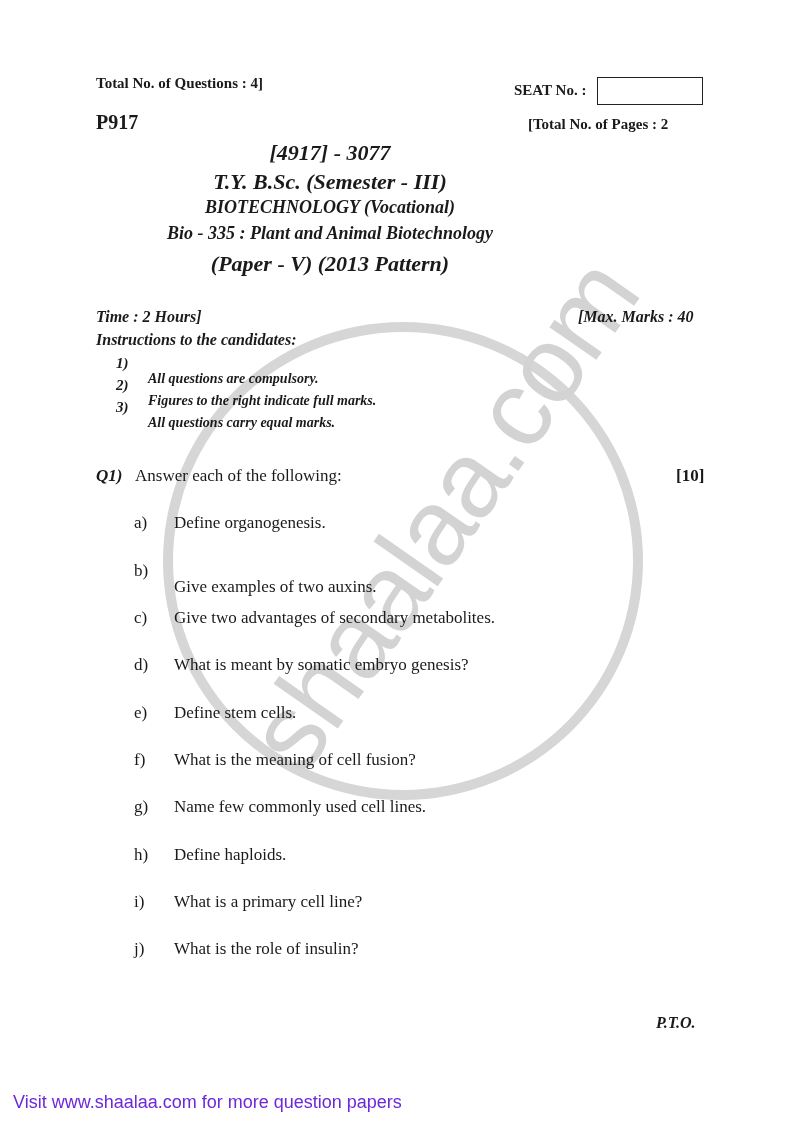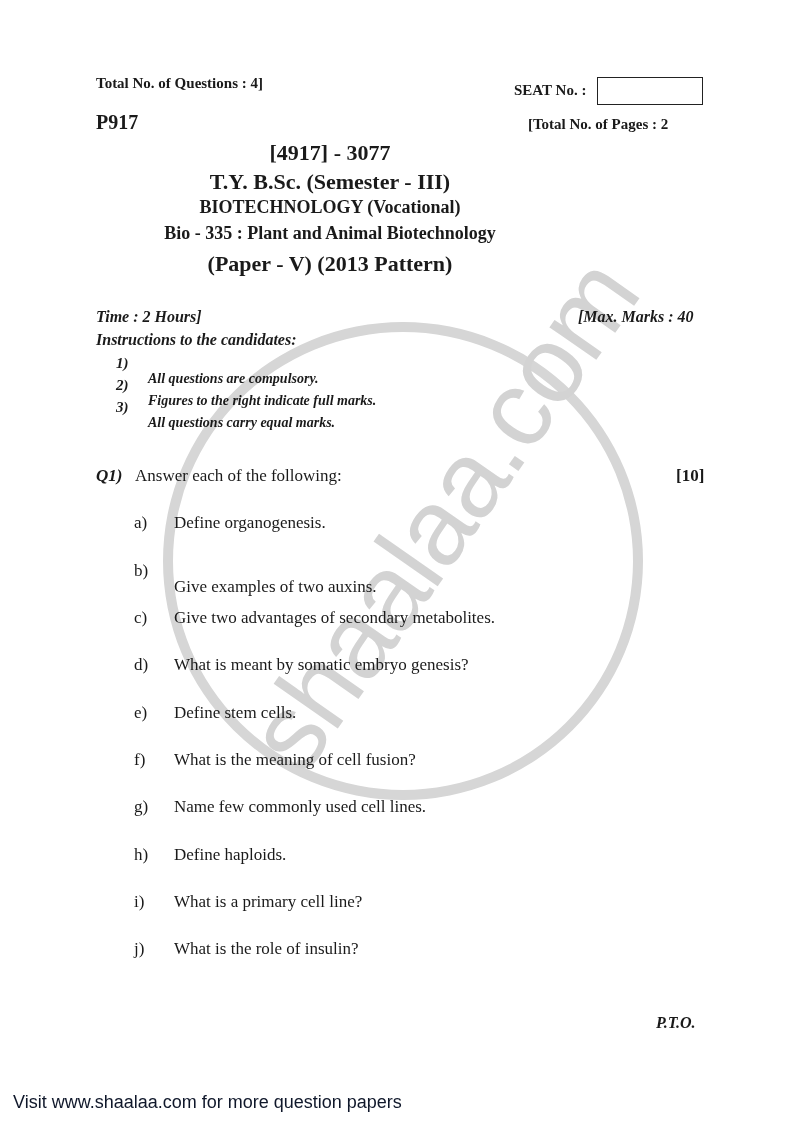--- a/index.html
+++ b/index.html
@@ -27,38 +27,38 @@
   }
   .content { position: relative; z-index: 1; }
 
   .hdr-small { font-size: 15px; font-weight: bold; text-align: center; }
   .seat-box {
     position: absolute; left: 597px; top: 77px; width: 106px; height: 28px;
     border: 1.5px solid #222; box-sizing: border-box;
   }
   .code { font-size: 20px; font-weight: bold; }
 
-  .title-block { position: absolute; left: 0; width: 660px; text-align: center; font-weight: bold; }
+  .title-block { position: absolute; left: 0; width: 660px; text-align: center; font-weight: bold; font-style: italic; }
   .t1 { top: 140px; font-size: 22px; }
   .t2 { top: 169px; font-size: 22px; }
   .t3 { top: 197px; font-size: 18px; }
   .t4 { top: 223px; font-size: 18px; }
   .t5 { top: 251px; font-size: 22px; }
 
   .meta { font-size: 16px; font-weight: bold; font-style: italic; }
   .instr-num { position: absolute; left: 116px; font-size: 15px; font-weight: bold; font-style: italic; }
   .instr-txt { position: absolute; left: 148px; font-size: 14px; font-weight: bold; font-style: italic; margin-top: 16px; }
 
   .q-head { font-size: 17px; }
   .q-letter { position: absolute; left: 134px; font-size: 17px; }
   .q-text { position: absolute; left: 174px; font-size: 17px; white-space: nowrap; }
 
   .footer {
     position: absolute; left: 13px; top: 1092px;
-    font-family: "Liberation Sans", "DejaVu Sans", sans-serif; font-size: 18px; color: #0f172a;
+    font-family: "Liberation Sans", "DejaVu Sans", sans-serif; font-size: 18px; color: #6d28d9;
   }
 </style>
 </head>
 <body>
 
 <div class="wm-ring"></div>
 <div class="wm-text">shaalaa.com</div>
 
 <div class="content">
 

